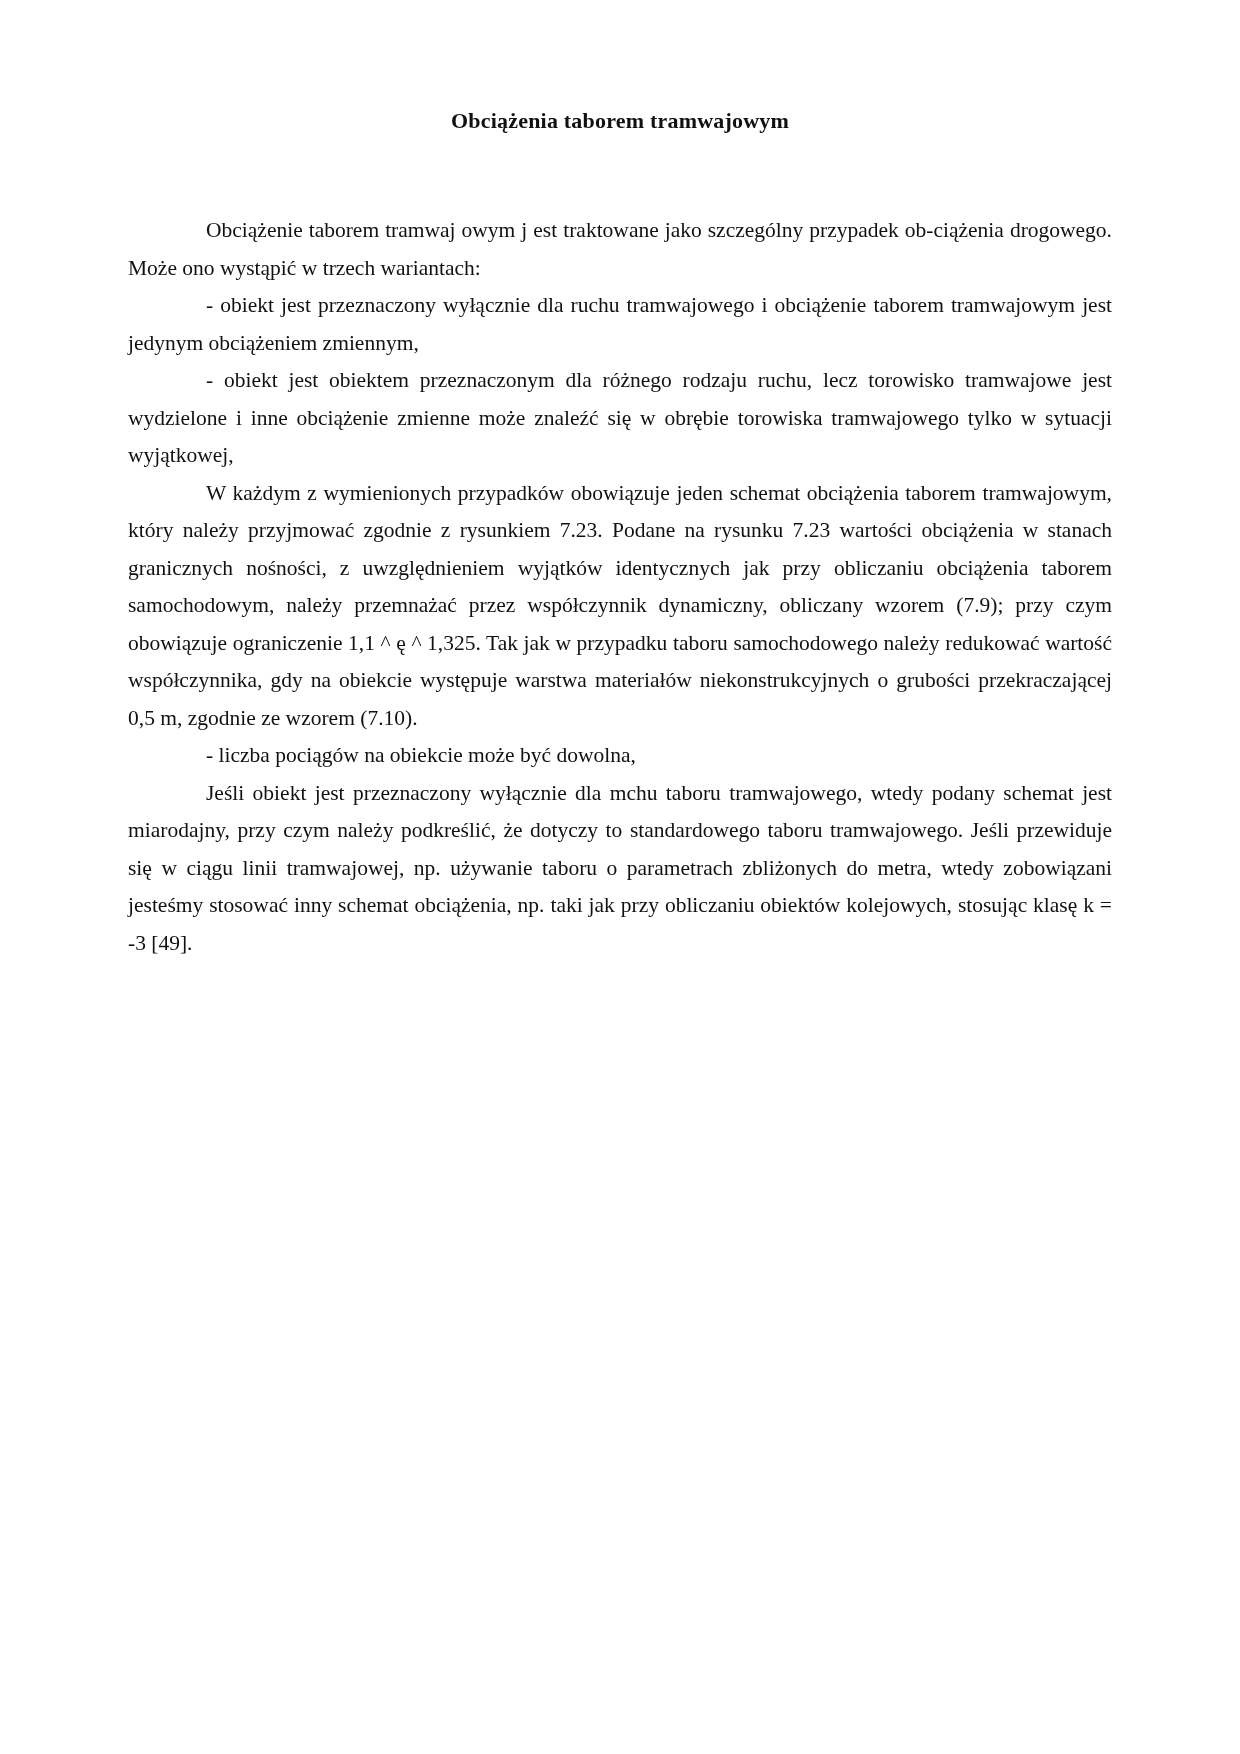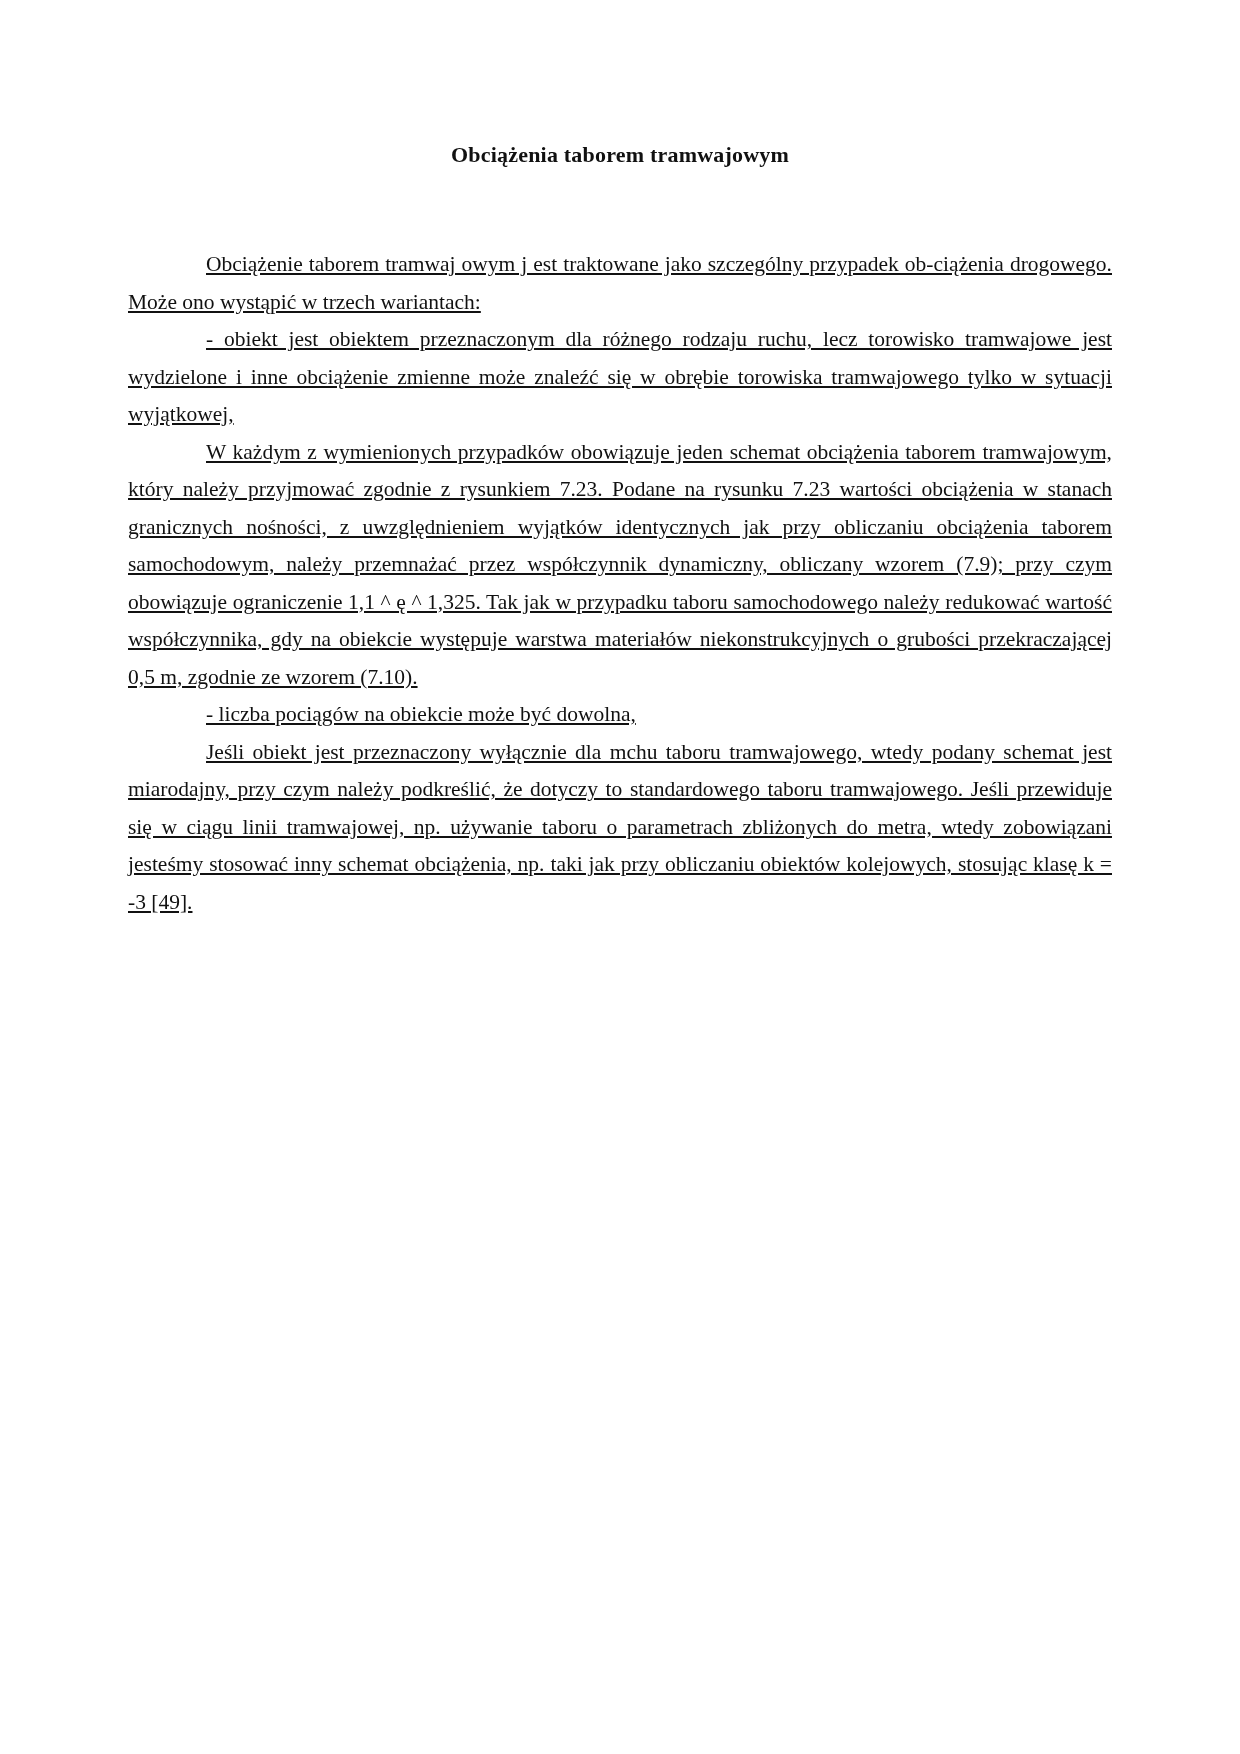--- a/index.html
+++ b/index.html
@@ -12,59 +12,59 @@
     height: 1754px;
     font-family: "Liberation Serif", serif;
     color: #111111;
     overflow: hidden;
   }
   .page {
     position: relative;
     width: 1240px;
     height: 1754px;
     box-sizing: border-box;
-    padding: 114px 128px 0 128px;
+    padding: 80px 128px 0 128px;
   }
   .doc-title {
     text-align: center;
     font-weight: bold;
     font-size: 22px;
     letter-spacing: 0.2px;
     margin: 28px 0 0 0;
   }
   .body-text {
     margin-top: 78px;
   }
   p {
     margin: 0;
     font-size: 21.5px;
     line-height: 37.5px;
     text-align: justify;
     text-justify: inter-word;
     hyphens: manual;
-    text-decoration: underline;
   }
   p.indent {
     text-indent: 78px;
   }
   p.nojust {
     text-align: left;
   }
 </style>
 </head>
 <body>
 
 <div class="page">
 
   <h1 class="doc-title">Obciążenia taborem tramwajowym</h1>
 
   <div class="body-text">
 
     <p class="indent">Obciążenie taborem tramwaj owym j est traktowane jako szczególny przypadek ob-ciążenia drogowego. Może ono wystąpić w trzech wariantach:</p>
 
+    <p class="indent">- obiekt jest przeznaczony wyłącznie dla ruchu tramwajowego i obciążenie taborem tramwajowym jest jedynym obciążeniem zmiennym,</p>
 
     <p class="indent">- obiekt jest obiektem przeznaczonym dla różnego rodzaju ruchu, lecz torowisko tramwajowe jest wydzielone i inne obciążenie zmienne może znaleźć się w obrębie torowiska tramwajowego tylko w sytuacji wyjątkowej,</p>
 
 
     <p class="indent">W każdym z wymienionych przypadków obowiązuje jeden schemat obciążenia taborem tramwajowym, który należy przyjmować zgodnie z rysunkiem 7.23. Podane na rysunku 7.23 wartości obciążenia w stanach granicznych nośności, z uwzględnieniem wyjątków identycznych jak przy obliczaniu obciążenia taborem samochodowym, należy przemnażać przez współczynnik dynamiczny, obliczany wzorem (7.9); przy czym obowiązuje ograniczenie 1,1 ^ ę ^ 1,325. Tak jak w przypadku taboru samochodowego należy redukować wartość współczynnika, gdy na obiekcie występuje warstwa materiałów niekonstrukcyjnych o grubości przekraczającej 0,5 m, zgodnie ze wzorem (7.10).</p>
 
 
     <p class="indent nojust">- liczba pociągów na obiekcie może być dowolna,</p>
 
 

